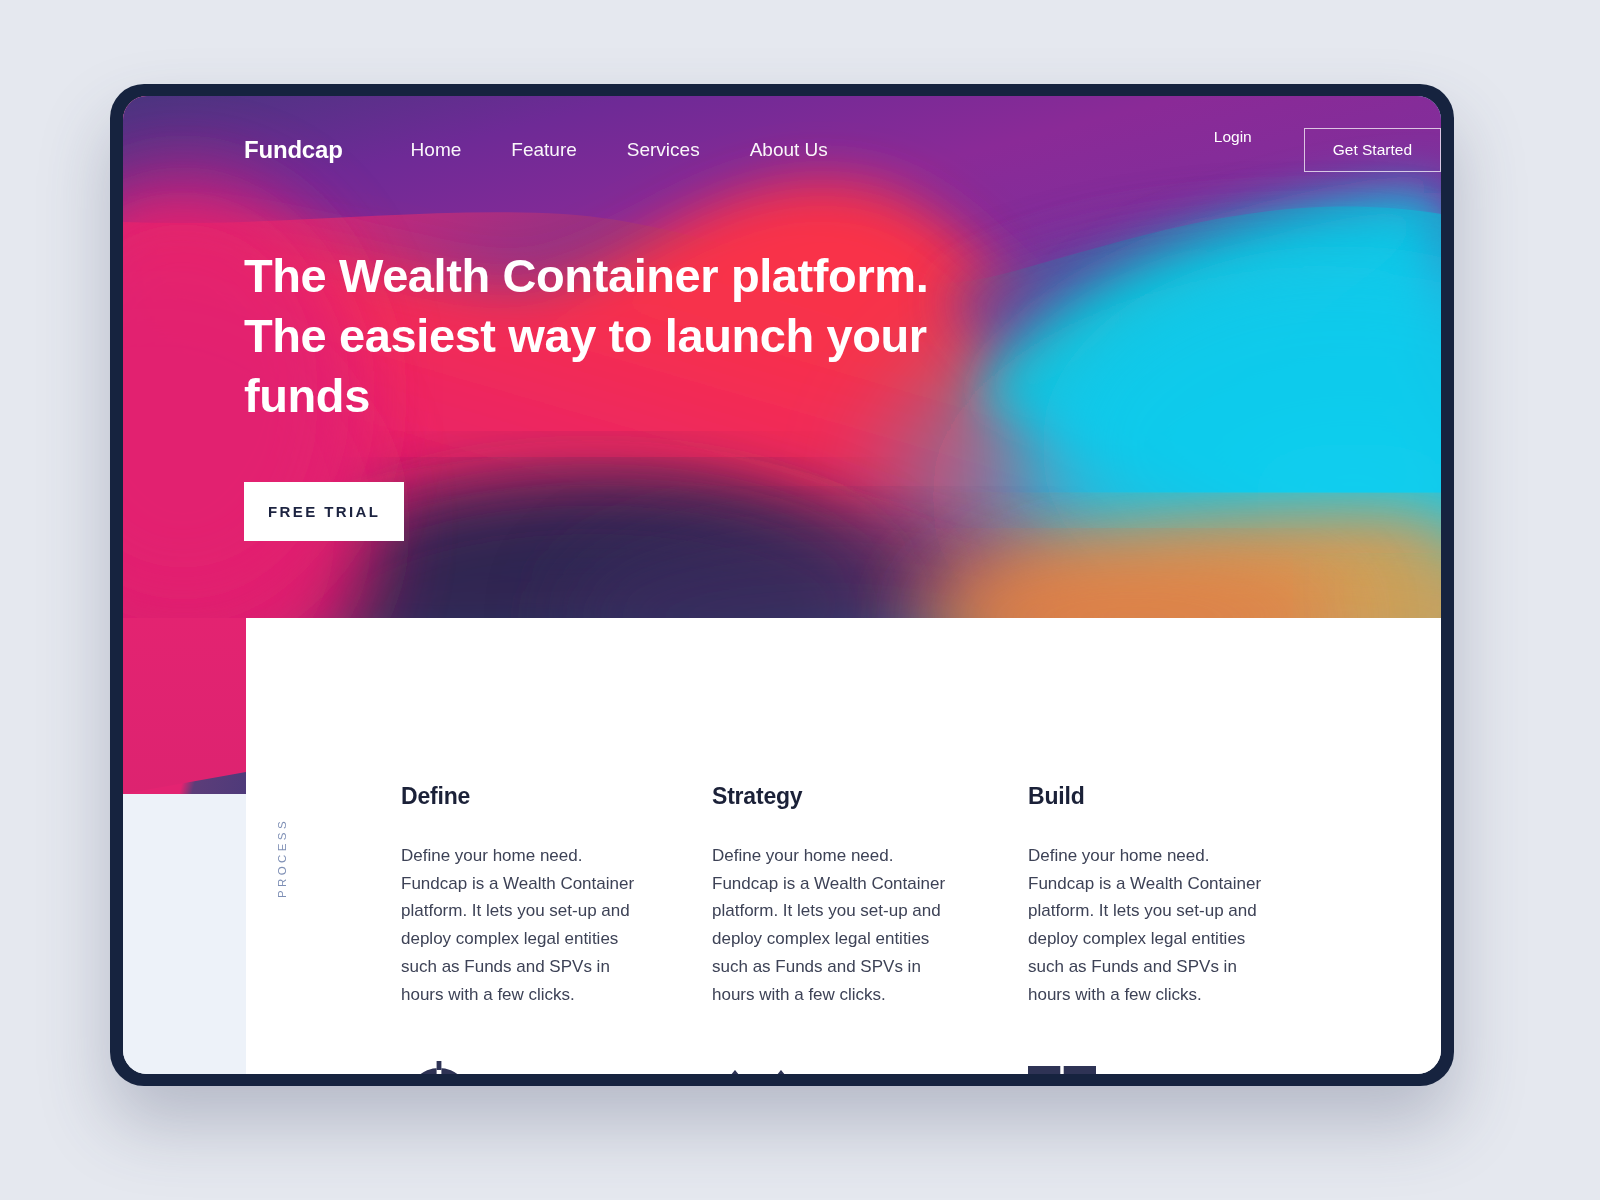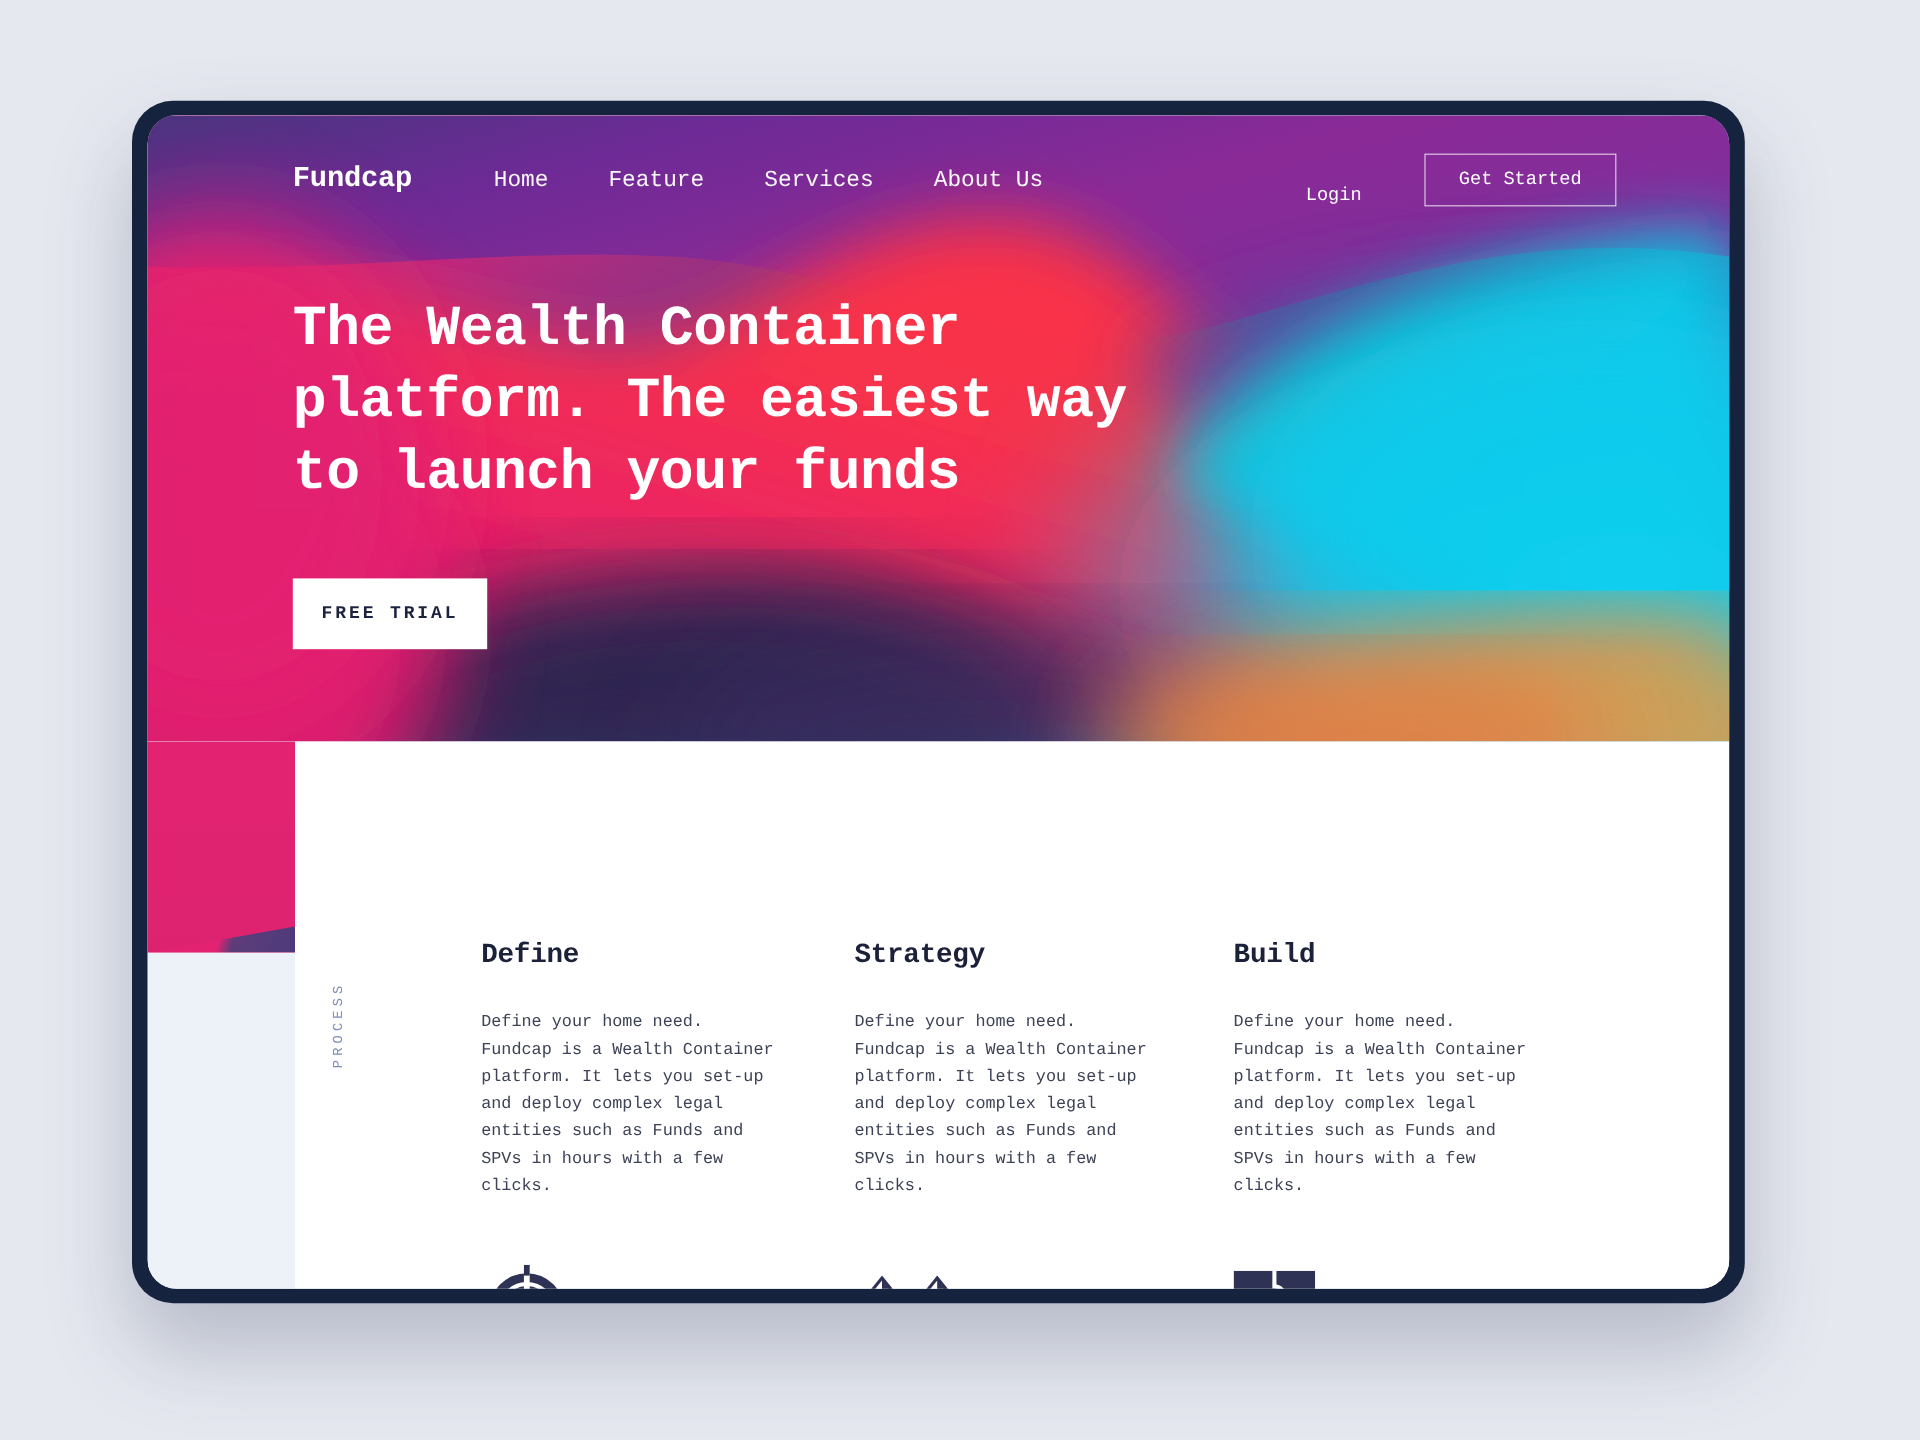--- a/index.html
+++ b/index.html
@@ -11,21 +11,20 @@
   }
 
   
   #device {
     position:absolute;
     left:110px; top:84px;
     width:1344px; height:1002px;
     background:#16233f;
     border-radius:34px;
     box-shadow:0 38px 70px rgba(60,70,100,.28);
-    font-family:Liberation Mono, monospace;
   }
   #screen {
     position:absolute;
     left:13px; top:12px;
     width:1318px; height:978px;
     border-radius:24px;
     overflow:hidden;
     background:#ffffff;
   }
 
@@ -83,22 +82,21 @@
     color:#ffffff;
     font-size:19px;
     margin-right:50px;
     white-space:nowrap;
     cursor:pointer;
     opacity:.96;
   }
   .nav-link:last-child { margin-right:0;text-align:center; }
   #nav-right {
     margin-left:auto;
-    margin-right:94px;
-    display:flex; align-items:flex-end;
+    display:flex; align-items:flex-start;
   }
   #login-link {
     color:#ffffff;
     font-size:15.5px;
     margin-right:52px;
     cursor:pointer;
   }
   #get-started {
     border:1.3px solid rgba(255,255,255,.72);
     color:#ffffff;
@@ -169,21 +167,21 @@
   .col-title {
     margin-top:165px;
     color:#1b2138;
     font-size:23px;
     font-weight:bold;
     letter-spacing:-0.2px;
   }
   .col-body {
     margin-top:32px;
     color:#3d4256;
-    font-size:14px;
+    font-size:17px;
     line-height:1.63;
     width:252px;
   }
 
   
   .col-icon { margin-top:53px; height:78px; }
   .col-icon svg { display:block; }
   .icon-strategy { margin-top:62px; }
   .icon-puzzle { margin-top:58px; }
 </style>

